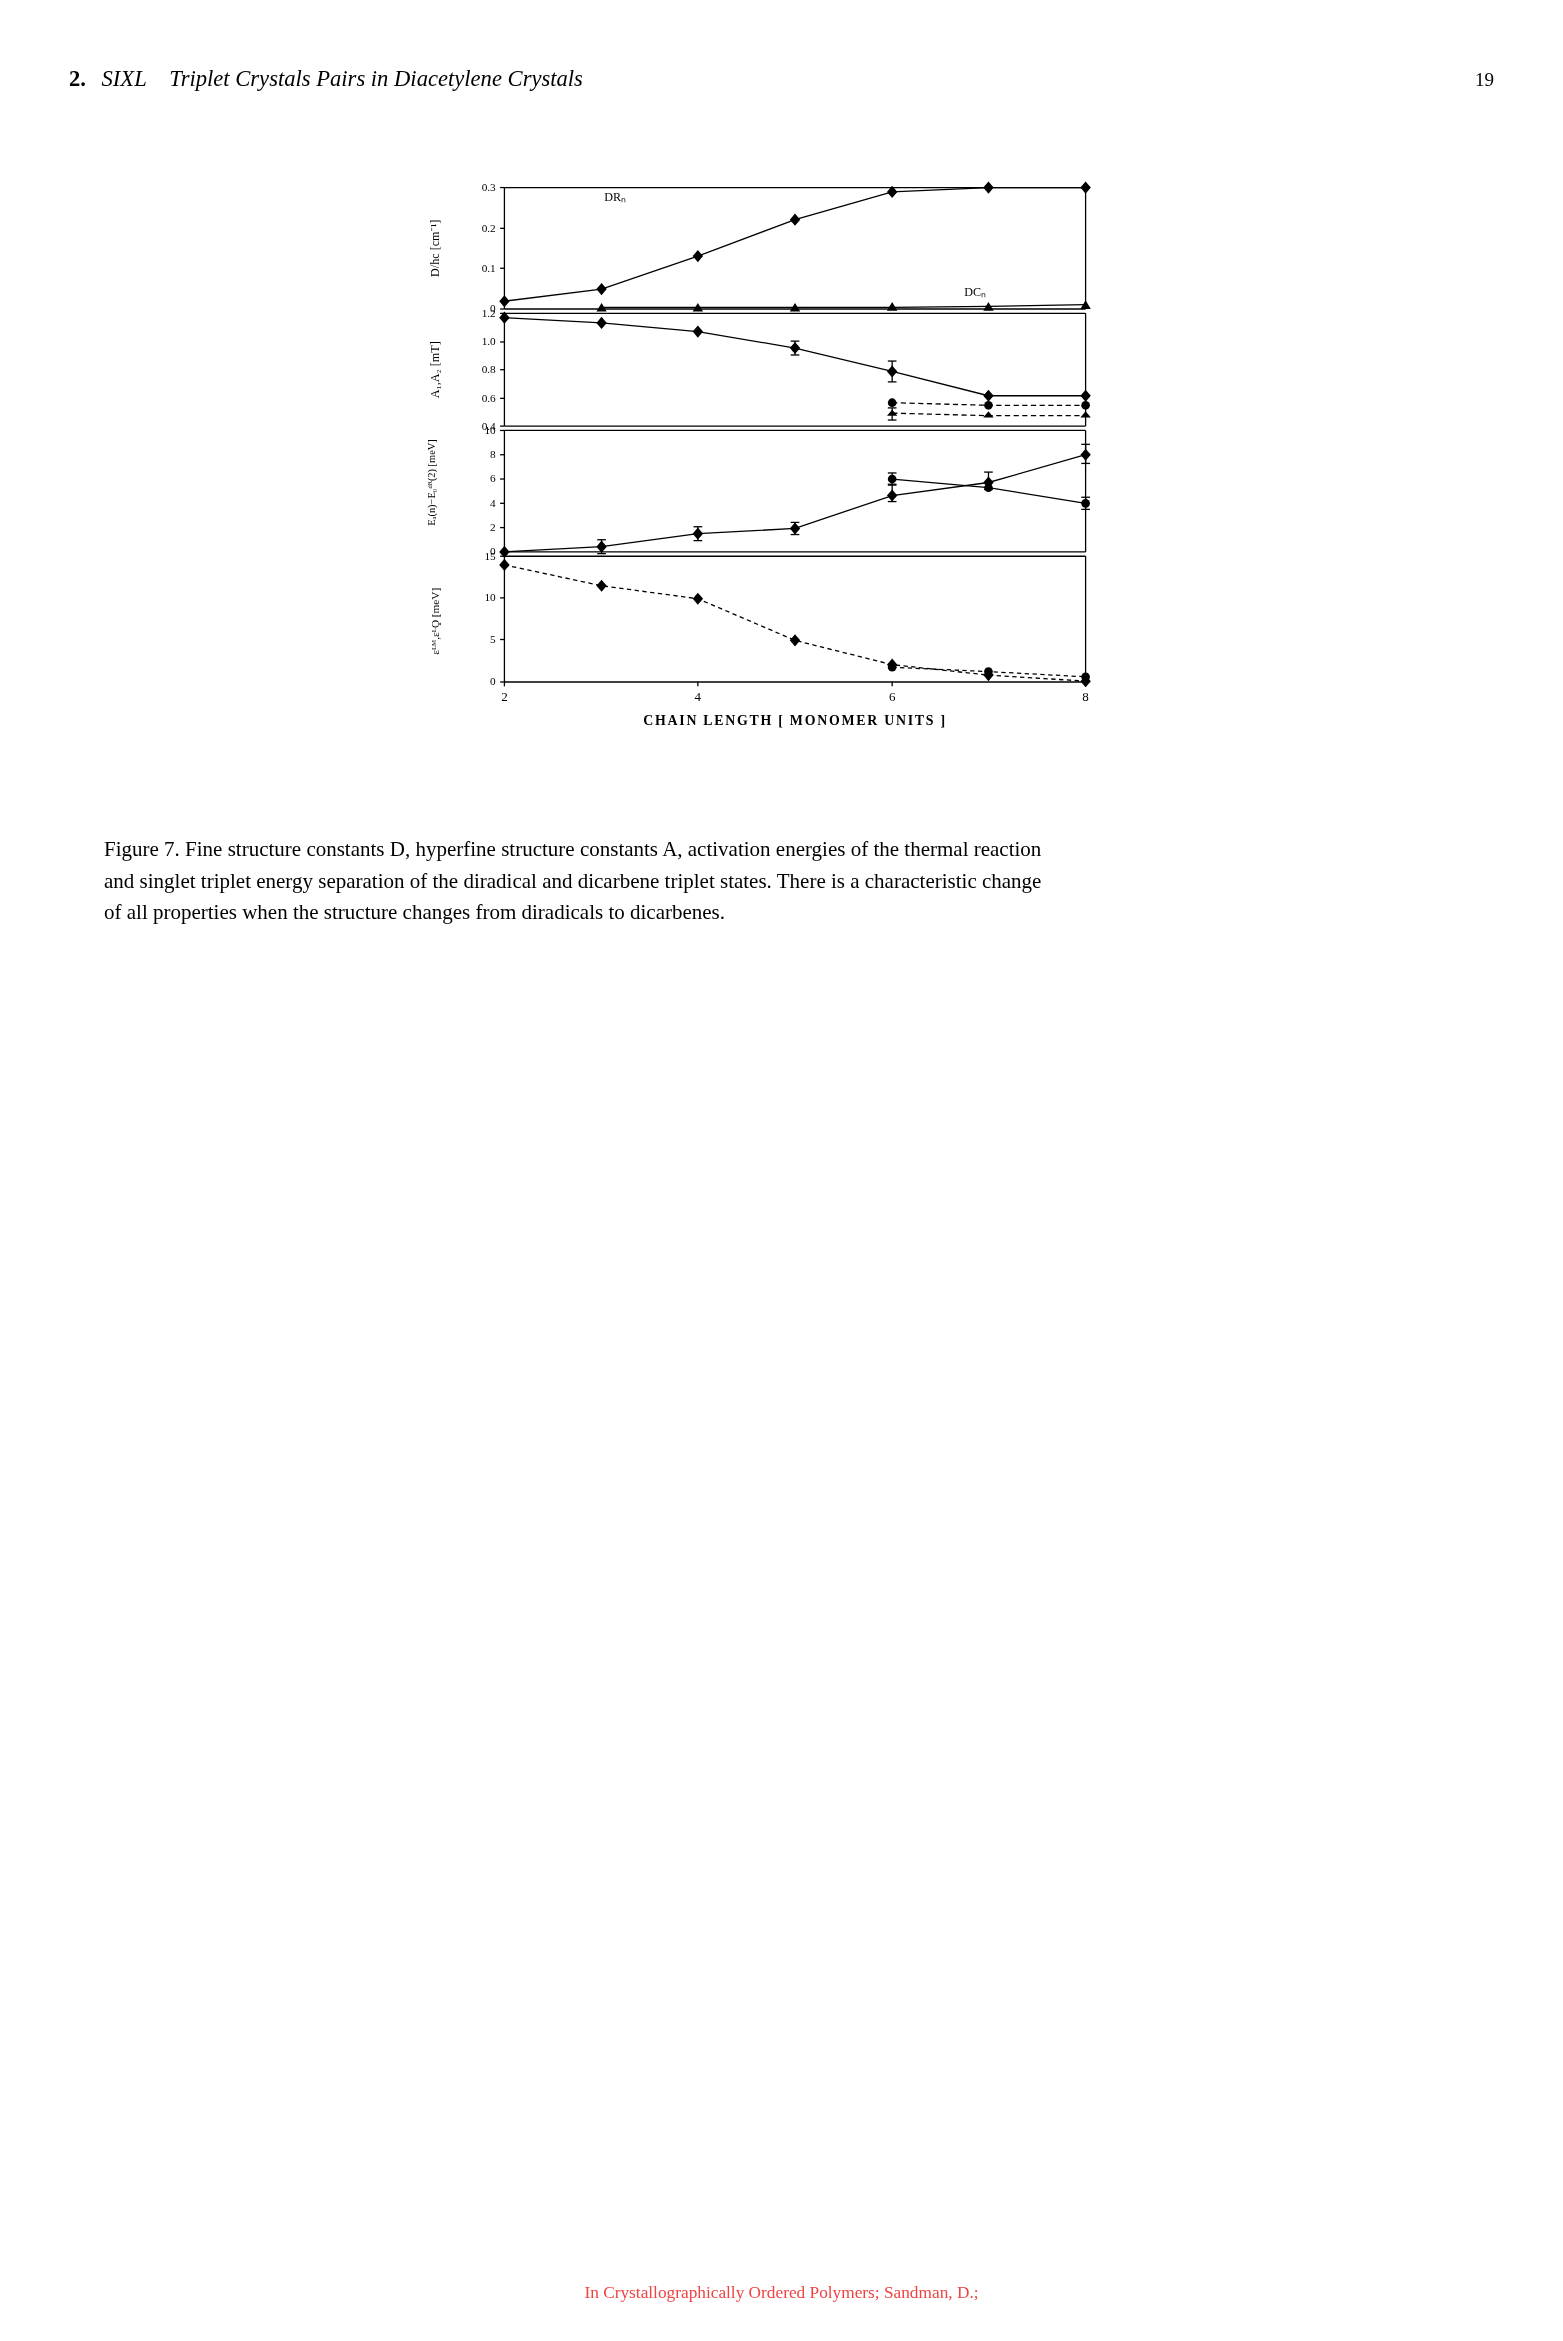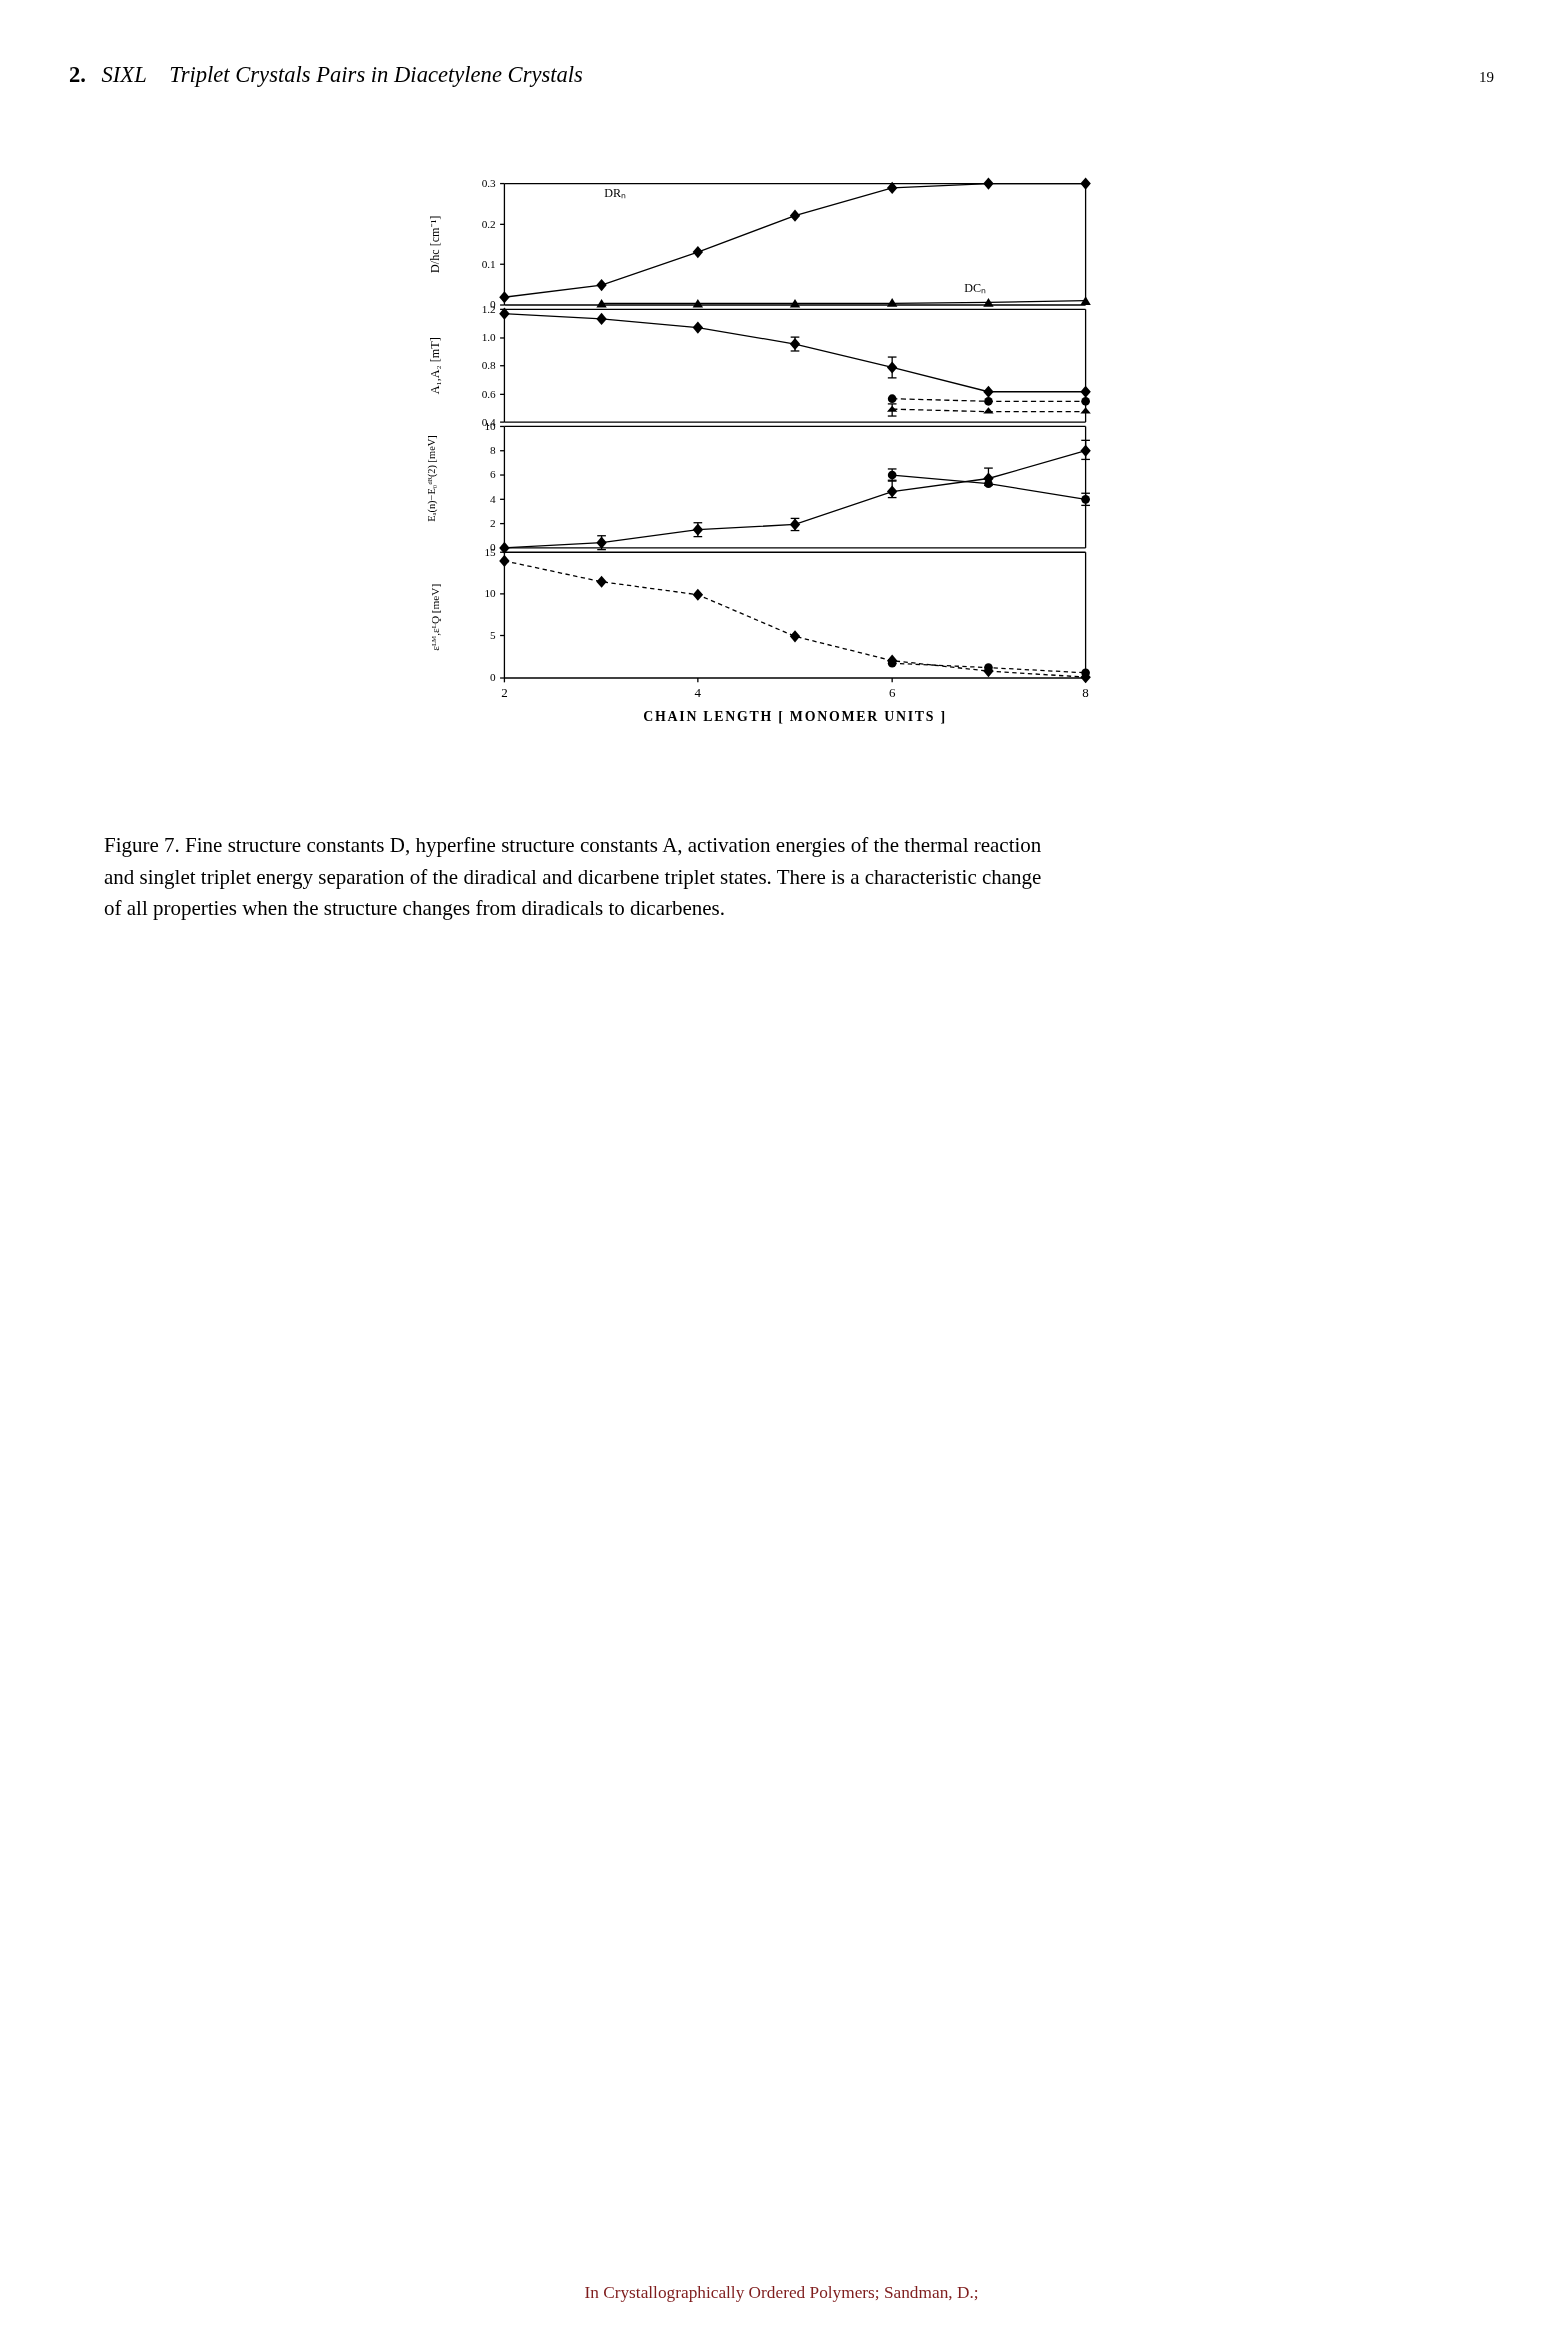--- a/index.html
+++ b/index.html
@@ -24,21 +24,21 @@
       font-style: italic;
     }
 
     .header-left .chapter {
       font-style: normal;
       font-weight: bold;
       margin-right: 15.6px;
     }
 
     .header-right {
-      font-size: 15px;
+      font-size: 19px;
       margin-top: 36px;
     }
 
     .page-content {
       padding: 52px 104px 0 104px;
     }
 
     
     .chart-container {
       margin: 26px auto 35px auto;
@@ -62,21 +62,21 @@
     
     .page-footer {
       position: absolute;
       bottom: 35px;
       left: 0;
       right: 0;
       text-align: center;
       font-size: 17.3px;
       font-family: 'Times New Roman', Times, serif;
       line-height: 1.6;
-      color: #7f1d1d;
+      color: #ef4444;
     }
   </style>
 </head>
 <body>
 
 <div class="page-header">
   <div class="header-left">
     <span class="chapter">2.</span><span>SIXL</span>&nbsp;&nbsp;&nbsp;&nbsp;<span>Triplet Crystals Pairs in Diacetylene Crystals</span>
   </div>
   <div class="header-right">19</div>

